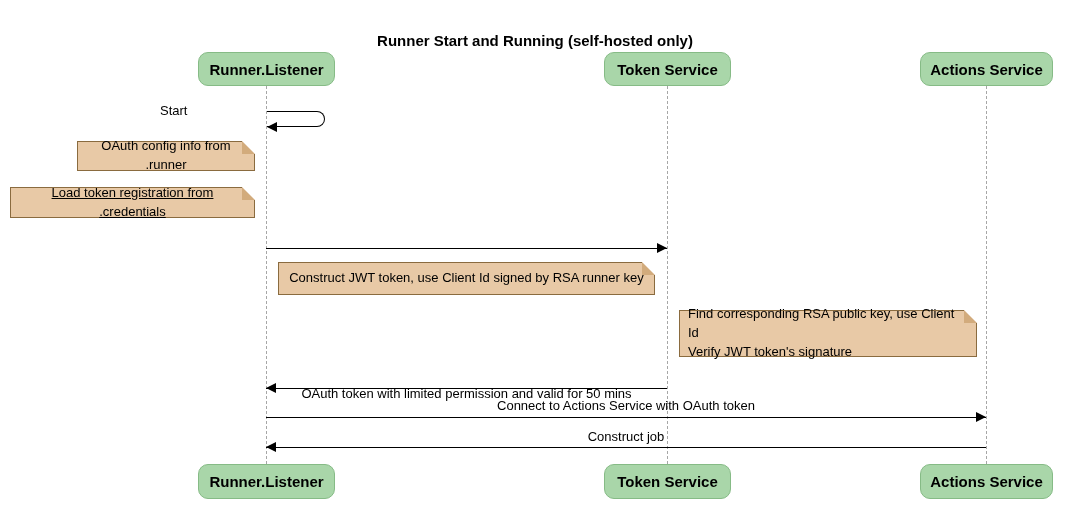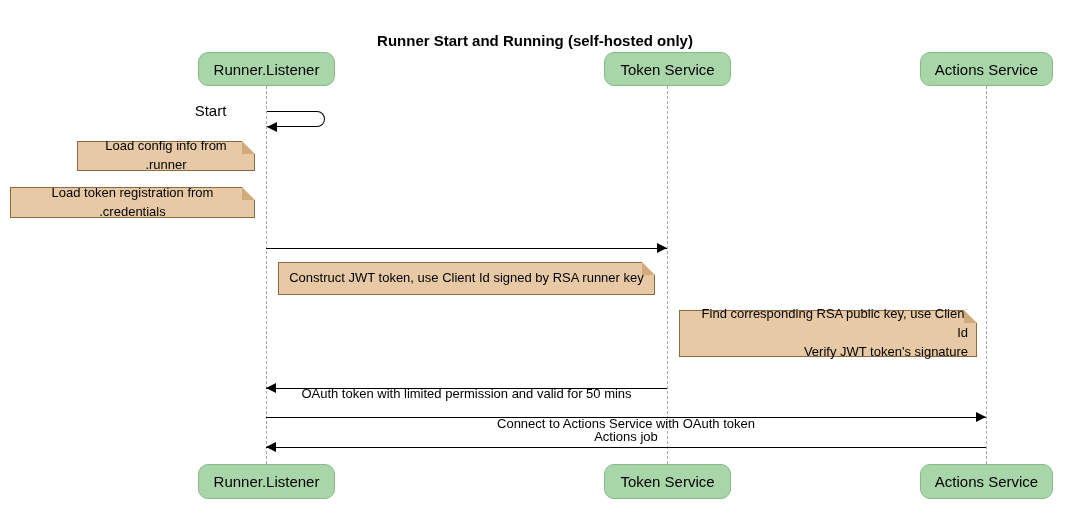--- a/index.html
+++ b/index.html
@@ -40,20 +40,21 @@
   }
   .participant {
     position:absolute;
     background:var(--participant-fill);
     border:1px solid var(--participant-stroke);
     border-radius:10px;
     display:flex;
     align-items:center;
     justify-content:center;
     font-size:15px;
+    font-weight:bold;
   }
   .note {
     position:absolute;
     background:var(--note-fill);
     border:1px solid var(--note-stroke);
     display:flex;
     align-items:center;
     justify-content:center;
     font-size:13px;
     text-align:center;
@@ -63,21 +64,21 @@
     content:"";
     position:absolute;
     top:-1px; right:-1px;
     width:0; height:0;
     border-style:solid;
     border-width:0 13px 13px 0;
     border-color:#ffffff #ffffff var(--note-fold) var(--note-fold);
   }
   .note.left-align {
     justify-content:flex-start;
-    text-align:right;
+    text-align:left;
   }
   .note-text { white-space:pre-line; line-height:1.45; }
   .msg-label {
     position:absolute;
     font-size:13px;
     text-align:center;
     height:16px;
     line-height:16px;
   }
   .msg-line {
@@ -100,22 +101,22 @@
     border-right:10px solid var(--line);
   }
   .self-loop {
     position:absolute;
     border:1px solid var(--line);
     border-left:none;
     border-radius:0 9px 9px 0;
   }
   .self-label {
     position:absolute;
-    font-size:15px;
-    text-align:center;
+    font-size:13px;
+    text-align:left;
     height:16px;
     line-height:16px;
   }
 </style>
 </head>
 <body>
 
 <div class="canvas">
 
   <div class="title">Runner Start and Running (self-hosted only)</div>
@@ -132,48 +133,48 @@
   </div>
   <div class="participant" style="left:920px; top:52px; width:133px; height:34px;">
     <span>Actions Service</span>
   </div>
 
   <div class="self-label" style="left:160px; top:103px; width:101px;">Start</div>
   <div class="self-loop" style="left:267px; top:111px; width:58px; height:16px;"></div>
   <div class="arrow-left" style="left:267px; top:122px;"></div>
 
   <div class="note" style="left:77px; top:141px; width:178px; height:30px;">
-    <span class="note-text">Load config info from .runner</span>
+    <span class="note-text">OAuth config info from .runner</span>
   </div>
 
-  <div class="note" style="left:10px; top:187px; width:245px; height:31px;">
+  <div class="note" style="left:10px; top:187px; width:245px; height:31px;text-decoration:underline;">
     <span class="note-text">Load token registration from .credentials</span>
   </div>
 
   <div class="msg-line" style="left:266px; top:248px; width:401px;"></div>
   <div class="arrow-right" style="left:657px; top:243px;"></div>
 
   <div class="note" style="left:278px; top:262px; width:377px; height:33px;">
     <span class="note-text">Construct JWT token, use Client Id signed by RSA runner key</span>
   </div>
 
   <div class="note left-align" style="left:679px; top:310px; width:298px; height:47px;">
     <span class="note-text">Find corresponding RSA public key, use Client Id
 Verify JWT token's signature</span>
   </div>
 
   <div class="msg-label" style="left:266px; top:386px; width:401px;">OAuth token with limited permission and valid for 50 mins</div>
   <div class="msg-line" style="left:266px; top:388px; width:401px;"></div>
   <div class="arrow-left" style="left:266px; top:383px;"></div>
 
-  <div class="msg-label" style="left:266px; top:416px; width:720px;">Connect to Actions Service with OAuth token</div>
+  <div class="msg-label" style="left:266px; top:398px; width:720px;">Connect to Actions Service with OAuth token</div>
   <div class="msg-line" style="left:266px; top:417px; width:720px;"></div>
   <div class="arrow-right" style="left:976px; top:412px;"></div>
 
-  <div class="msg-label" style="left:266px; top:429px; width:720px;">Actions job</div>
+  <div class="msg-label" style="left:266px; top:429px; width:720px;">Construct job</div>
   <div class="msg-line" style="left:266px; top:447px; width:720px;"></div>
   <div class="arrow-left" style="left:266px; top:442px;"></div>
 
   <div class="participant" style="left:198px; top:464px; width:137px; height:35px;">
     <span>Runner.Listener</span>
   </div>
   <div class="participant" style="left:604px; top:464px; width:127px; height:35px;">
     <span>Token Service</span>
   </div>
   <div class="participant" style="left:920px; top:464px; width:133px; height:35px;">

